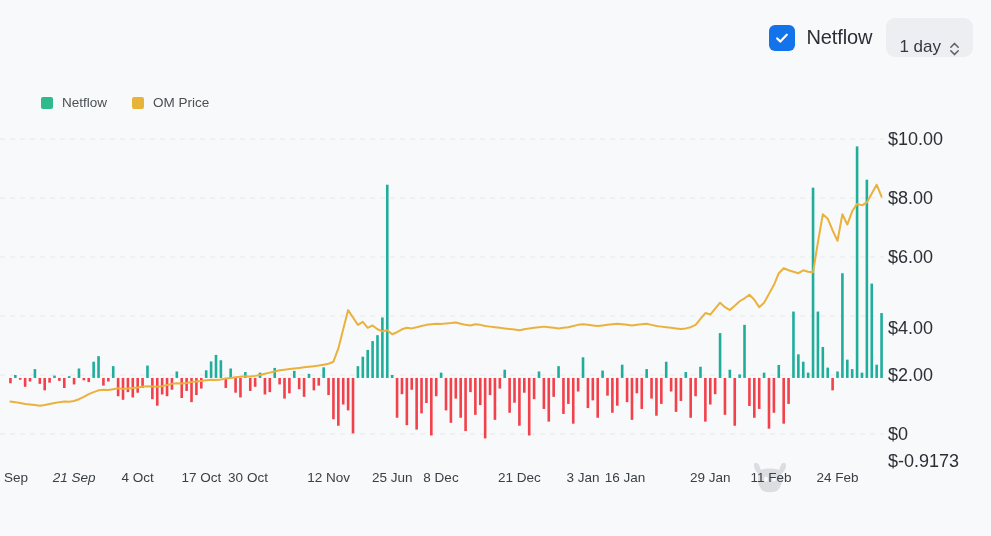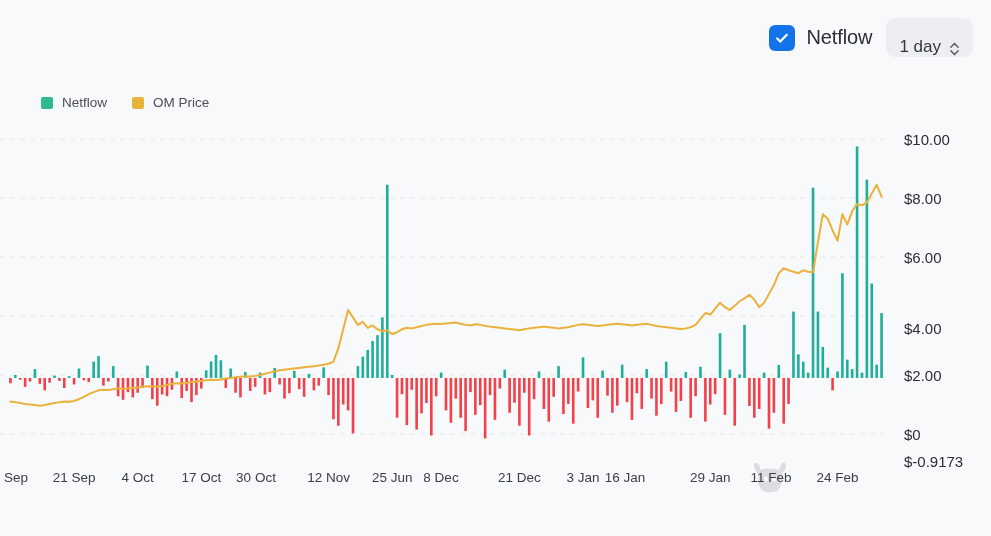--- a/index.html
+++ b/index.html
@@ -43,21 +43,21 @@
   .legend-item{ display:flex; align-items:center; gap:9px; cursor:pointer; }
   .legend-swatch{ width:12px; height:12px; border-radius:2px; flex:0 0 auto;}
   .legend-text{ font-size:13.5px; color:#4a5056; white-space:nowrap; }
 
   
   .plot-wrap{ position:absolute; left:0; top:125px; width:991px; height:340px; }
   .plot-svg{ display:block; }
 
   .ylabels{ position:absolute; left:888px; top:125px; width:103px; height:345px;}
   .ylab{
-    position:absolute; left:16px; font-size:15px; color:#2b2f36;
+    position:absolute; left:0; font-size:18px; color:#2b2f36;
     white-space:nowrap; transform:translateY(-50%);
   }
 
   .xlabels{ position:absolute; left:0; top:470px; width:991px; height:28px; }
   .xlab{
     position:absolute; font-size:13.5px; color:#3a4047;
     white-space:nowrap; transform:translateX(-50%);
   }
 
   .watermark{
@@ -315,24 +315,24 @@
       <span class="ylab" style="top: 73px;">$8.00</span>
       <span class="ylab" style="top: 132px;">$6.00</span>
       <span class="ylab" style="top: 191px; margin-top: 12px;">$4.00</span>
       <span class="ylab" style="top: 250px;">$2.00</span>
       <span class="ylab" style="top: 309px;">$0</span>
       <span class="ylab" style="top: 336.06px;">$-0.9173</span>
     </div>
 
   <div class="xlabels" id="xlabels">
       <span class="xlab" style="left: 10.4469px;">8 Sep</span>
-      <span class="xlab" style="left: 74.067px;">21 Sep</span>
+      <span class="xlab" style="left: 74.067px; font-style: italic;">21 Sep</span>
       <span class="xlab" style="left: 137.687px;">4 Oct</span>
       <span class="xlab" style="left: 201.307px;">17 Oct</span>
-      <span class="xlab" style="left: 256px;">30 Oct</span>
+      <span class="xlab" style="left: 248px;">30 Oct</span>
       <span class="xlab" style="left: 328.547px;">12 Nov</span>
       <span class="xlab" style="left: 392.168px;">25 Jun</span>
       <span class="xlab" style="left: 441px;">8 Dec</span>
       <span class="xlab" style="left: 519.408px;">21 Dec</span>
       <span class="xlab" style="left: 583.028px;">3 Jan</span>
       <span class="xlab" style="left: 625px;">16 Jan</span>
       <span class="xlab" style="left: 710.268px;">29 Jan</span>
       <span class="xlab" style="left: 771px;">11 Feb</span>
       <span class="xlab" style="left: 837.508px;">24 Feb</span>
     </div>

